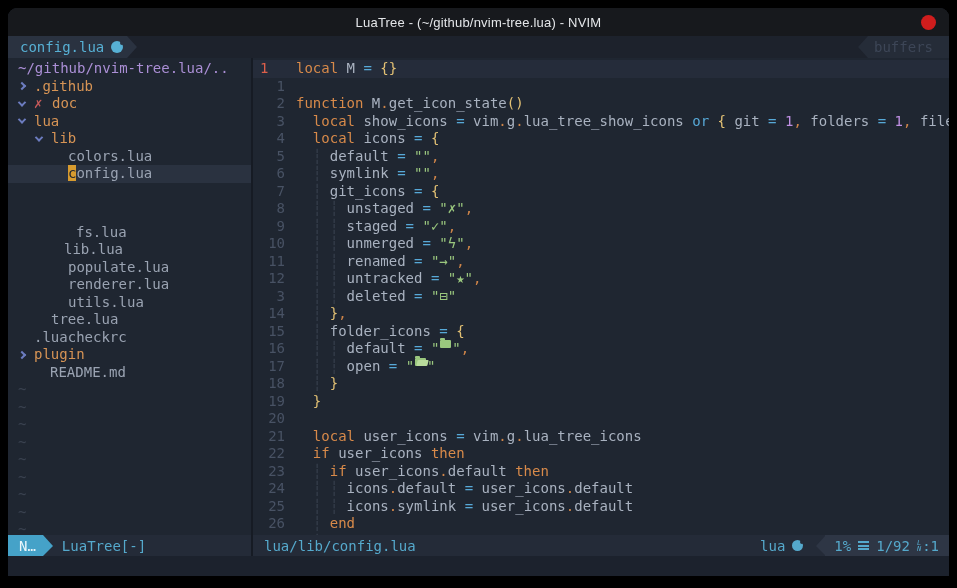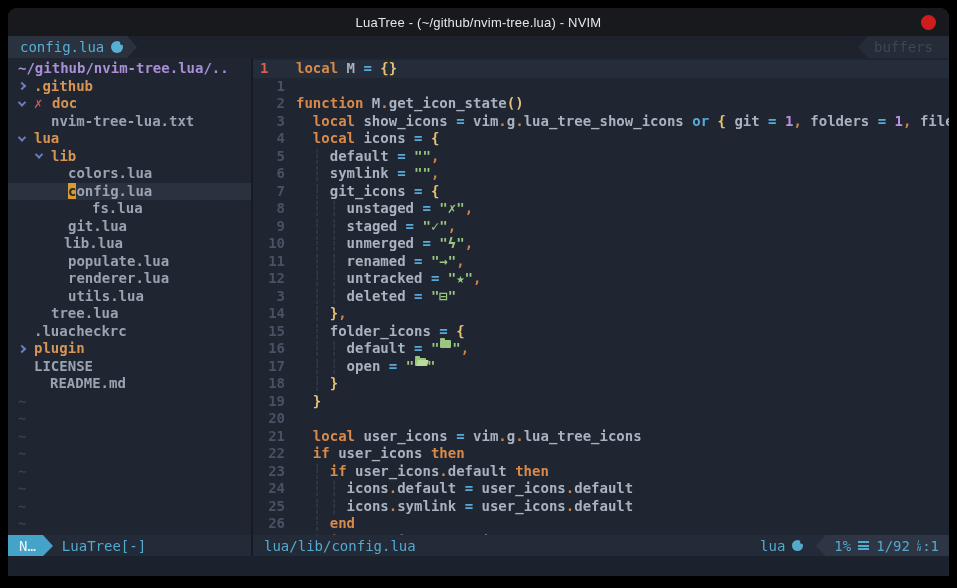--- a/index.html
+++ b/index.html
@@ -25,21 +25,21 @@
   .tab-arrow { width:0; height:0; border-top:11px solid transparent;
                border-bottom:11px solid transparent; border-left:10px solid #2a3240; }
   .tabline-fill { flex:1; }
   .buffers-chip { display:flex; align-items:stretch; }
   .buffers-arrow { width:0; height:0; border-top:11px solid transparent;
                    border-bottom:11px solid transparent; border-right:10px solid #252c38; }
   .buffers-label { background:#252c38; color:#3d4657; display:flex; align-items:center;
                    padding:0 16px 0 6px; }
 
   
-  .windows { flex:1 1 auto; display:flex; position:relative; overflow:hidden;font-weight:bold; }
+  .windows { flex:1 1 auto; display:flex; position:relative; overflow:hidden; }
   .win-sep { width:2px; background:#161b24; }
   .pane { padding-top:2px; font-size:14px; line-height:17.5px; overflow:hidden; }
 
   
   .tree-pane { width:243px; flex:0 0 auto; }
   .tree-row { height:17.5px; display:flex; align-items:center; white-space:pre; }
   .tree-row.cursorline { background:#2a3240; }
   .tree-root { color:#ab8fd6; padding-left:10px; height:17.5px; white-space:pre; }
   .chev-slot { width:16px; display:inline-flex; align-items:center; flex:0 0 auto; }
   .chev { width:6px; height:6px; border-right:2px solid #6c7cbf; border-bottom:2px solid #6c7cbf;
@@ -136,35 +136,32 @@
       <div class="buffers-label">buffers</div>
     </div>
   </div>
 
   <div class="windows">
     <div class="pane tree-pane">
       <div class="tree-root">~/github/nvim-tree.lua/..</div>
       <div>
           <div class="tree-row" style="padding-left: 10px;"><span class="chev-slot"><i class="chev right"></i></span><span class="lab folder">.github</span></div>
           <div class="tree-row" style="padding-left: 10px;"><span class="chev-slot"><i class="chev down"></i></span><span class="git-mark">✗</span><span class="lab folder">doc</span></div>
-          <div class="tree-row" style="padding-left: 27px;"><span class="chev-slot"></span><span class="lab file">nvim-tree-lua.txt</span></div>
           <div class="tree-row" style="padding-left: 10px;"><span class="chev-slot"><i class="chev down"></i></span><span class="lab folder">lua</span></div>
           <div class="tree-row" style="padding-left: 27px;"><span class="chev-slot"><i class="chev down"></i></span><span class="lab folder">lib</span></div>
           <div class="tree-row" style="padding-left: 44px;"><span class="chev-slot"></span><span class="lab file">colors.lua</span></div>
           <div class="tree-row cursorline" style="padding-left: 44px;"><span class="chev-slot"></span><span class="lab file"><span class="cursor-block">c</span>onfig.lua</span></div>
-          <div class="tree-row" style="padding-left: 68px;"><span class="chev-slot"></span><span class="lab file">fs.lua</span></div>
-          <div class="tree-row" style="padding-left: 44px;"><span class="chev-slot"></span><span class="lab file">git.lua</span></div>
+          <div class="tree-row" style="padding-left: 52px; margin-top: 41px;"><span class="chev-slot"></span><span class="lab file">fs.lua</span></div>
           <div class="tree-row" style="padding-left: 40px; text-align: center;"><span class="chev-slot"></span><span class="lab file">lib.lua</span></div>
           <div class="tree-row" style="padding-left: 44px;"><span class="chev-slot"></span><span class="lab file">populate.lua</span></div>
           <div class="tree-row" style="padding-left: 44px;"><span class="chev-slot"></span><span class="lab file">renderer.lua</span></div>
           <div class="tree-row" style="padding-left: 44px;"><span class="chev-slot"></span><span class="lab file">utils.lua</span></div>
           <div class="tree-row" style="padding-left: 27px;"><span class="chev-slot"></span><span class="lab file">tree.lua</span></div>
           <div class="tree-row" style="padding-left: 10px;"><span class="chev-slot"></span><span class="lab file">.luacheckrc</span></div>
           <div class="tree-row" style="padding-left: 10px;"><span class="chev-slot"><i class="chev right"></i></span><span class="lab folder">plugin</span></div>
-          <div class="tree-row" style="padding-left: 10px;"><span class="chev-slot"></span><span class="lab file">LICENSE</span></div>
           <div class="tree-row" style="padding-left: 26px;"><span class="chev-slot"></span><span class="lab file">README.md</span></div>
         </div>
       <div>
           <div class="tilde">~</div>
           <div class="tilde">~</div>
           <div class="tilde">~</div>
           <div class="tilde">~</div>
           <div class="tilde">~</div>
           <div class="tilde">~</div>
           <div class="tilde">~</div>

